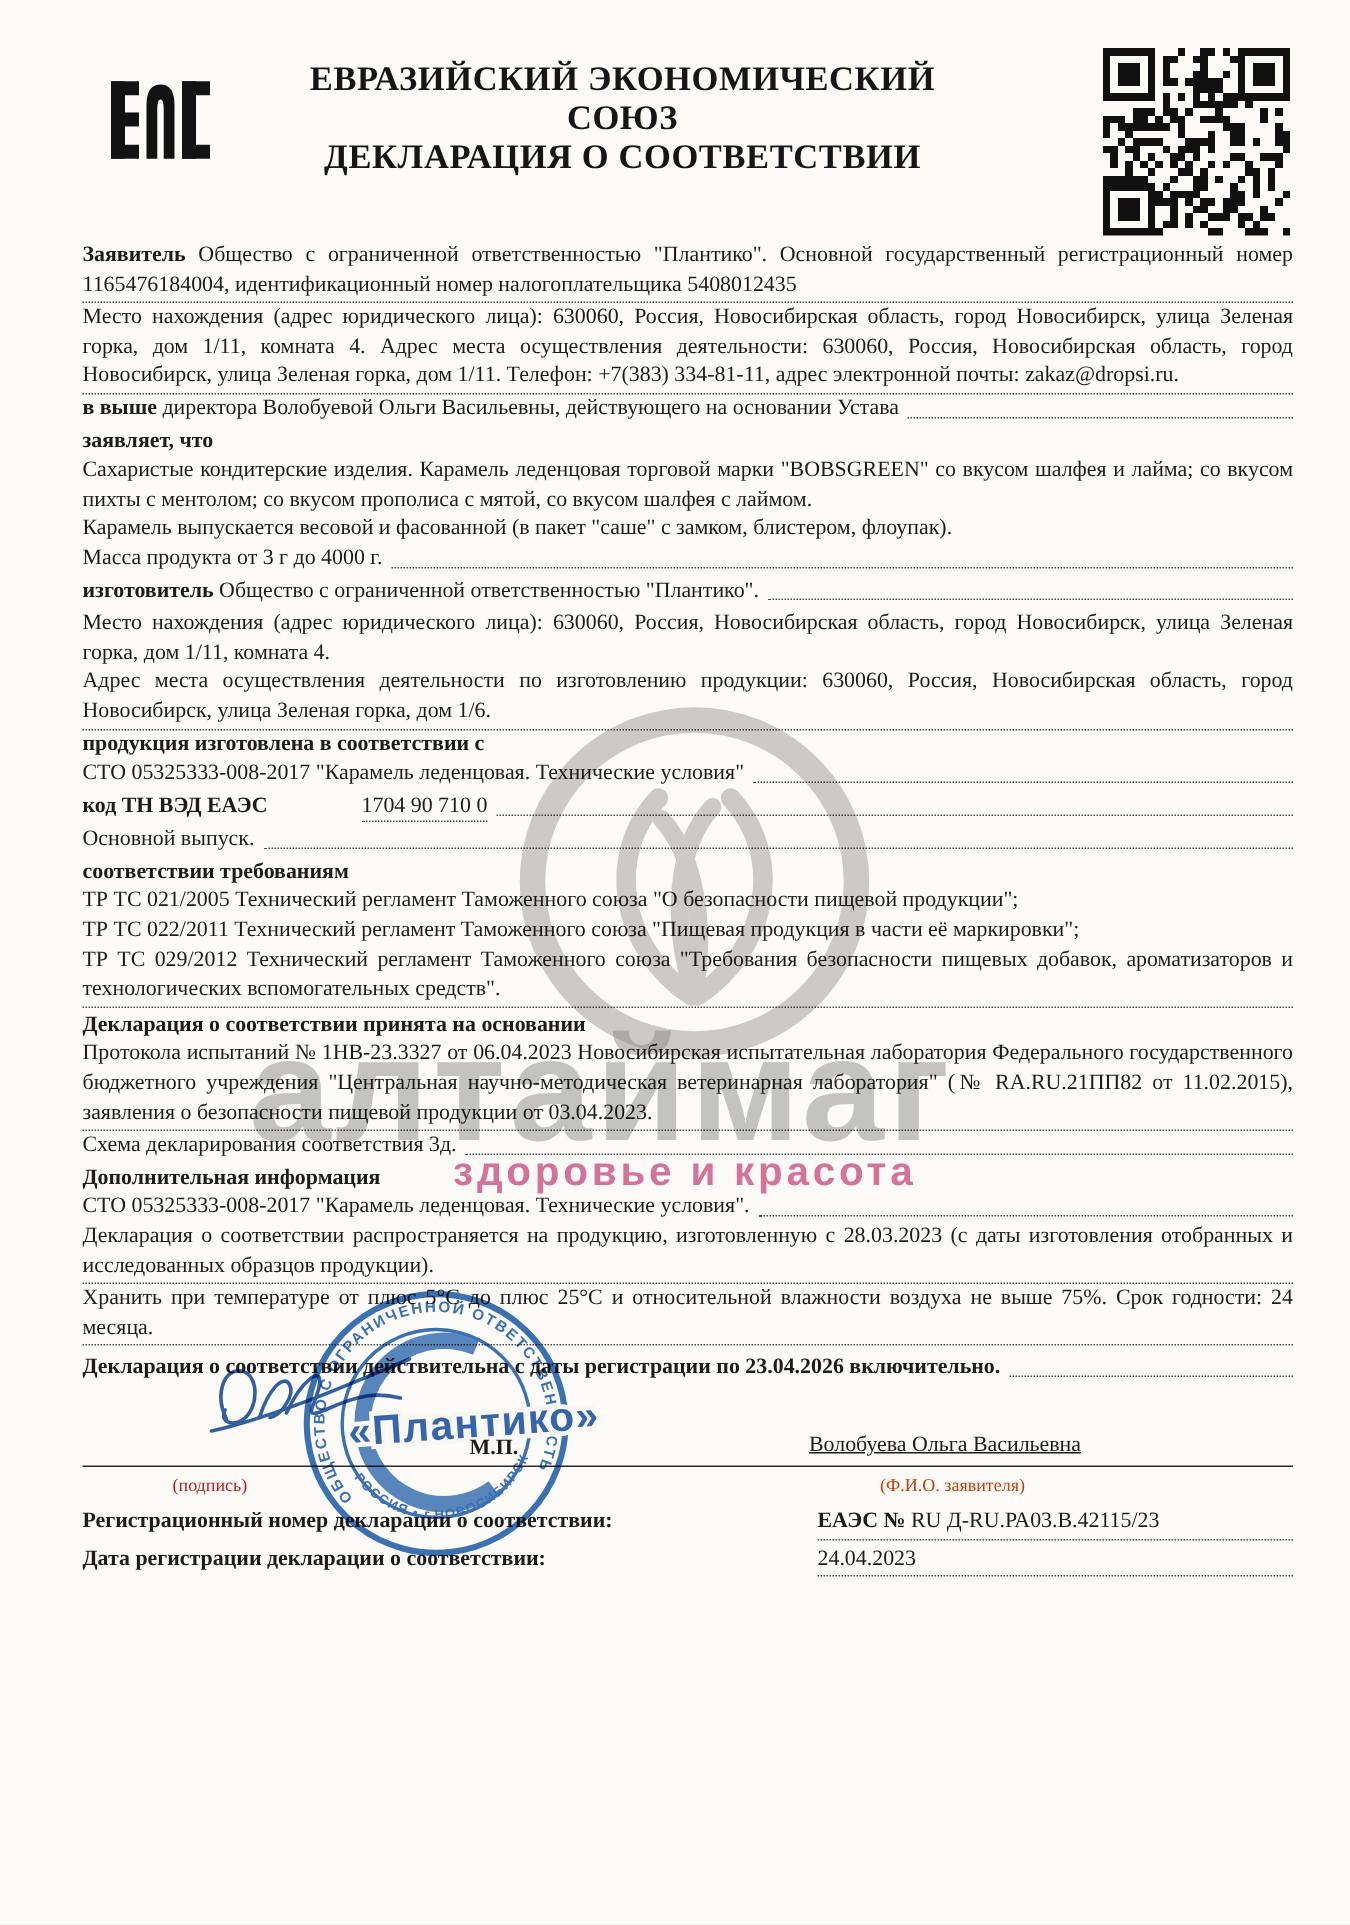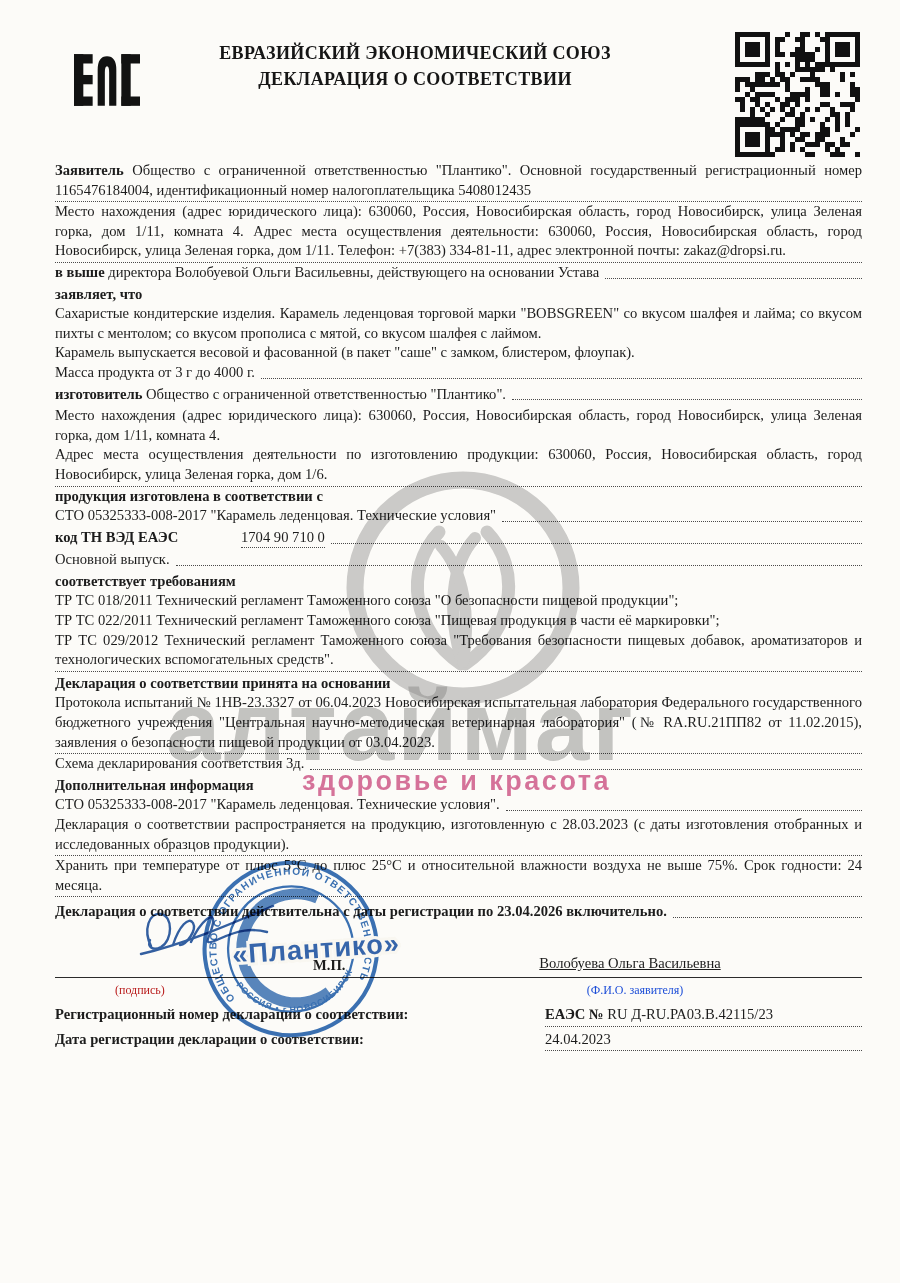--- a/index.html
+++ b/index.html
@@ -5,21 +5,21 @@
   html,body{margin:0;padding:0;background:#e8e8e8;}
   .doc{
     position:relative; width:900px; height:1283px; margin:0 auto;
     background:#fcfbf8; overflow:hidden;
     font-family:"Liberation Serif", serif; color:#1c1c1c;
   }
   
   .eac-logo{position:absolute; left:74px; top:42px;}
   .title{
     position:absolute; left:180px; top:40px; width:470px; text-align:center;
-    font-weight:bold; font-size:18px; line-height:26px; letter-spacing:.4px; color:#161616;
+    font-weight:bold; font-size:23px; line-height:26px; letter-spacing:.4px; color:#161616;
   }
   .qr{position:absolute; left:735px; top:32px; width:125px; height:125px;}
   
   .content{
     position:absolute; left:55px; top:161px; width:807px;
     font-size:14.6px; line-height:19.6px; z-index:2;
   }
   .content p{margin:0; text-align:justify;}
   .content b{font-weight:bold;}
   .sep{border-bottom:1px dotted #4a4a4a; padding-bottom:1px; margin-bottom:2px;}
@@ -29,21 +29,21 @@
   .lbl-tnved{width:186px; flex:0 0 auto;}
   .code-val{border-bottom:1px dotted #4a4a4a;}
   .bh{font-weight:bold;}
   .validity{margin-top:5px; font-weight:bold;}
   
   .sig-area{position:relative; height:72px; margin-top:8px;}
   .sig-rule{position:absolute; left:0; right:0; top:47px; border-top:1.5px solid #2b2b2b;}
   .mp{position:absolute; left:258px; top:26px; font-weight:bold;}
   .fio{position:absolute; left:420px; top:24px; width:310px; text-align:center;text-decoration:underline;}
   .sig-label{position:absolute; left:60px; top:51px; font-size:12px; color:#b91c1c;}
-  .fio-label{position:absolute; left:470px; top:51px; width:220px; text-align:center; font-size:12px; color:#1d4ed8;}
+  .fio-label{position:absolute; left:470px; top:51px; width:220px; text-align:center; font-size:12px; color:#c2410c;}
   .reg-row{display:flex; align-items:baseline; margin-top:3px;}
   .reg-label{font-weight:bold; flex:0 0 490px;}
   .reg-val{flex:1; border-bottom:1px dotted #4a4a4a; padding-bottom:1px;}
   
   .wm-layer{position:absolute; inset:0; z-index:3; pointer-events:none; mix-blend-mode:multiply;}
   .wm-logo{position:absolute; left:341px; top:466px; opacity:.42;}
   .wm-brand{
     position:absolute; left:166px; top:676px;
     font-family:"Liberation Sans", "DejaVu Sans", sans-serif; font-weight:bold;
     font-size:98px; line-height:100px; letter-spacing:3px; color:#8d8d8d; opacity:.5;
@@ -418,23 +418,23 @@
 
     <div class="row rowgap">
       <b class="lbl-tnved">код ТН ВЭД ЕАЭС</b>
         <span class="code-val">1704 90 710 0</span>
     </div>
 
     <div class="row rowgap">
         <span>Основной выпуск.</span>
       </div>
 
-    <p class="bh">соответствует требованиям</p>
+    <p class="bh">соответствии требованиям</p>
     <div class="sep">
-      <p>ТР ТС 018/2011 Технический регламент Таможенного союза "О безопасности пищевой продукции";</p>
+      <p>ТР ТС 021/2005 Технический регламент Таможенного союза "О безопасности пищевой продукции";</p>
       <p>ТР ТС 022/2011 Технический регламент Таможенного союза "Пищевая продукция в части её маркировки";</p>
       <p>ТР ТС 029/2012 Технический регламент Таможенного союза "Требования безопасности пищевых добавок, ароматизаторов и технологических вспомогательных средств".</p>
     </div>
 
     <p class="bh">Декларация о соответствии принята на основании</p>
     <p class="sep">Протокола испытаний № 1НВ-23.3327 от 06.04.2023 Новосибирская испытательная лаборатория Федерального государственного бюджетного учреждения "Центральная научно-методическая ветеринарная лаборатория" (№ RA.RU.21ПП82 от 11.02.2015), заявления о безопасности пищевой продукции от 03.04.2023.</p>
     <div class="row rowgap">
         <span>Схема декларирования соответствия 3д.</span>
       </div>
 

